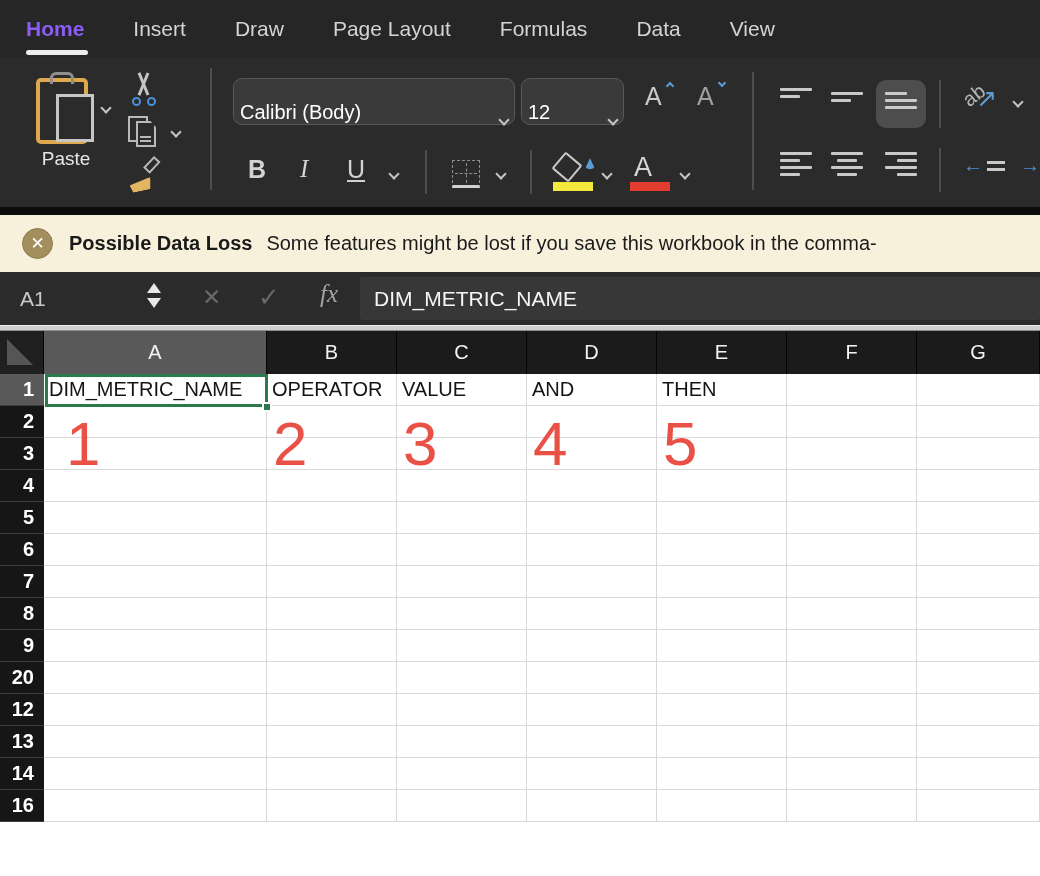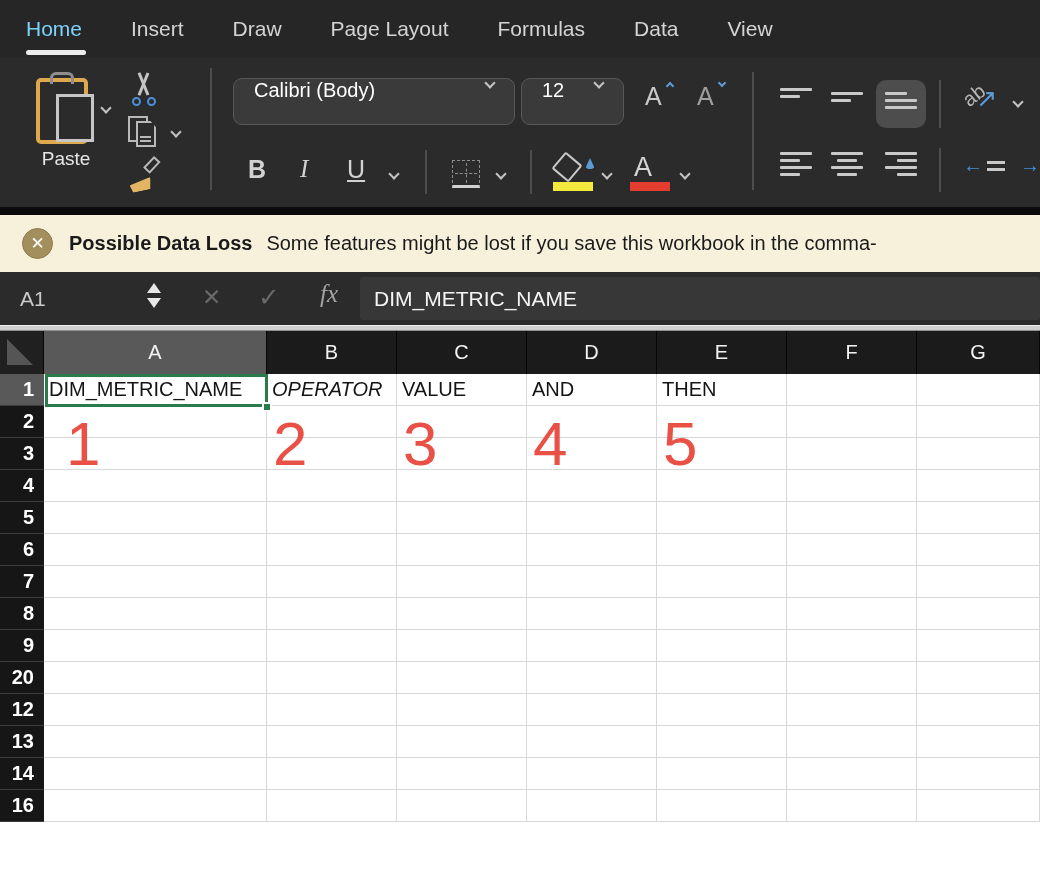--- a/index.html
+++ b/index.html
@@ -4,21 +4,21 @@
 <style>
   * { margin:0; padding:0; box-sizing:border-box; }
   html,body { width:1040px; height:876px; overflow:hidden; background:#fff;
     font-family:"Liberation Sans","DejaVu Sans",sans-serif; }
 
   
   .tabbar { position:relative; height:58px; background:#262626; display:flex;
     align-items:center; gap:49px; padding-left:26px; white-space:nowrap; }
   .tab { position:relative; color:#d4d4d4; font-size:21px; font-weight:500;
     height:100%; display:flex; align-items:center; cursor:default; }
-  .tab.active { color:#7dd3fc; font-weight:400; }
+  .tab.active { color:#8b5cf6; font-weight:700; }
   .tab.active::after { content:""; position:absolute; left:0; right:-4px; bottom:3px;
     height:5px; background:#ececec; border-radius:3px; }
 
   
   .ribbon { position:relative; height:149px; background:#2b2b2b; }
   .abs { position:absolute; }
   .vdiv { position:absolute; width:2px; background:#4e4e4e; }
   .chev { display:inline-block; width:8px; height:8px; border-right:2px solid #c4c4c4;
     border-bottom:2px solid #c4c4c4; transform:rotate(45deg); }
   .chev.blue { border-color:#5b9bd5; }
@@ -50,22 +50,22 @@
   .copyicon .ln2 { top:24px; }
   .painter { position:absolute; left:128px; top:102px; width:34px; height:32px;
     transform:rotate(-12deg); }
   .painter .handle { position:absolute; right:0; top:2px; width:16px; height:9px;
     border:2.5px solid #b9b9b9; transform:rotate(-35deg); }
   .painter .head { position:absolute; left:0; bottom:2px; width:22px; height:12px;
     background:#e3b464; clip-path:polygon(0 35%,100% 0,88% 100%,10% 100%); }
 
   
   .ddl { position:absolute; background:#3a3a3a; border:1px solid #585858;
-    border-radius:9px; color:#fff; font-size:20px; display:flex; align-items:flex-start;
-    padding:0 20px; justify-content:space-between; }
+    border-radius:9px; color:#fff; font-size:20px; display:flex; align-items:flex-end;
+    padding:0 6px; justify-content:space-between; }
   .bigA { position:absolute; font-size:25px; color:#c9c9c9; }
   .bigA .chev { position:absolute; right:-11px; top:1px; width:6px; height:6px; }
   .bigA.dim { color:#9f9f9f; }
 
   .biu { position:absolute; top:97px; color:#d2d2d2; font-size:25px; }
   .borders-icon { position:absolute; left:452px; top:102px; width:28px; height:28px;
     border:1.5px dashed #8e8e8e; border-bottom:3px solid #d2d2d2; }
   .borders-icon::before { content:""; position:absolute; left:50%; top:2px; bottom:2px;
     border-left:1.5px dashed #8e8e8e; }
   .borders-icon::after { content:""; position:absolute; top:50%; left:2px; right:2px;
@@ -308,21 +308,21 @@
       <div class="colhead" style="width: 130px;">C</div>
       <div class="colhead" style="width: 130px;">D</div>
       <div class="colhead" style="width: 130px;">E</div>
       <div class="colhead" style="width: 130px;">F</div>
       <div class="colhead" style="width: 123px;">G</div>
     </div>
   <div id="rows">
       <div class="gridrow">
         <div class="rowhead sel">1</div>
         <div class="cell" style="width: 223px;">DIM_METRIC_NAME</div>
-        <div class="cell" style="width: 130px; font-style: italic;">OPERATOR</div>
+        <div class="cell" style="width: 130px;">OPERATOR</div>
         <div class="cell" style="width: 130px;">VALUE</div>
         <div class="cell" style="width: 130px;">AND</div>
         <div class="cell" style="width: 130px;">THEN</div>
         <div class="cell" style="width: 130px;"></div>
         <div class="cell" style="width: 123px;"></div>
       </div>
       <div class="gridrow">
         <div class="rowhead">2</div>
         <div class="cell" style="width: 223px;"></div>
         <div class="cell" style="width: 130px;"></div>

